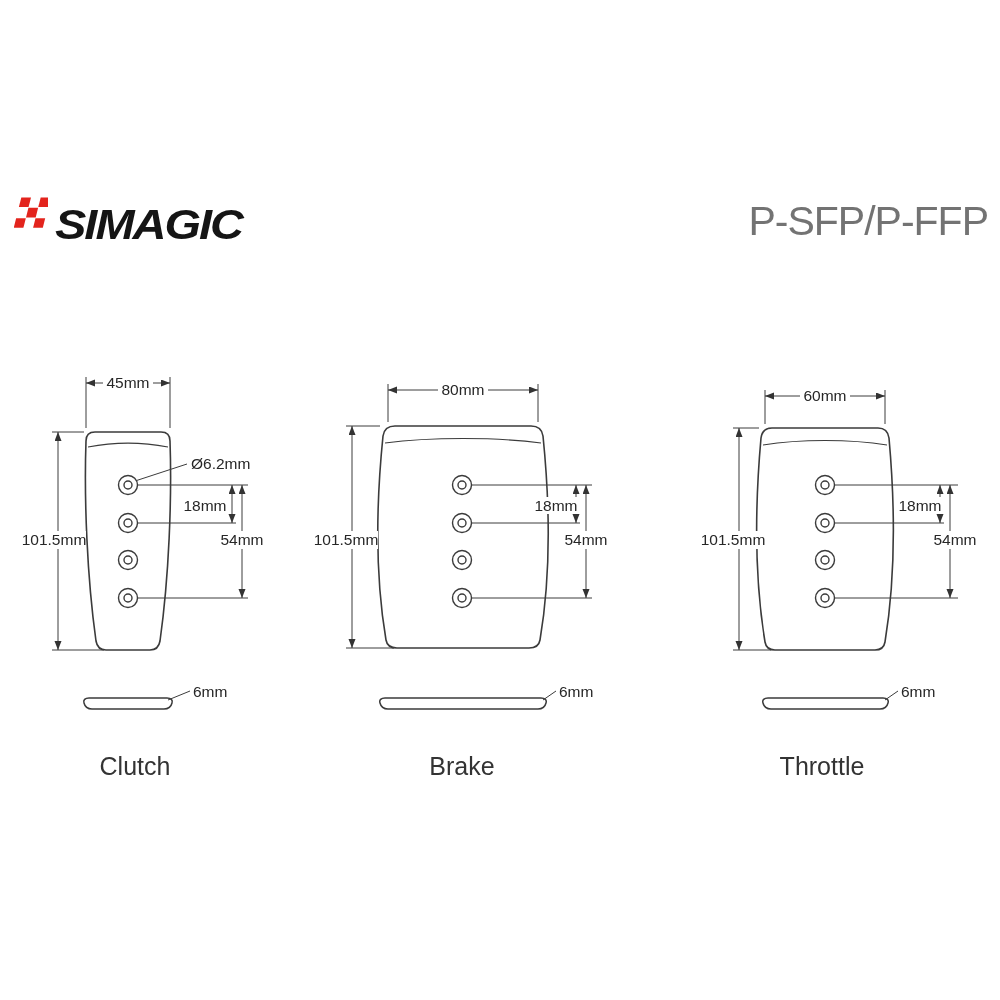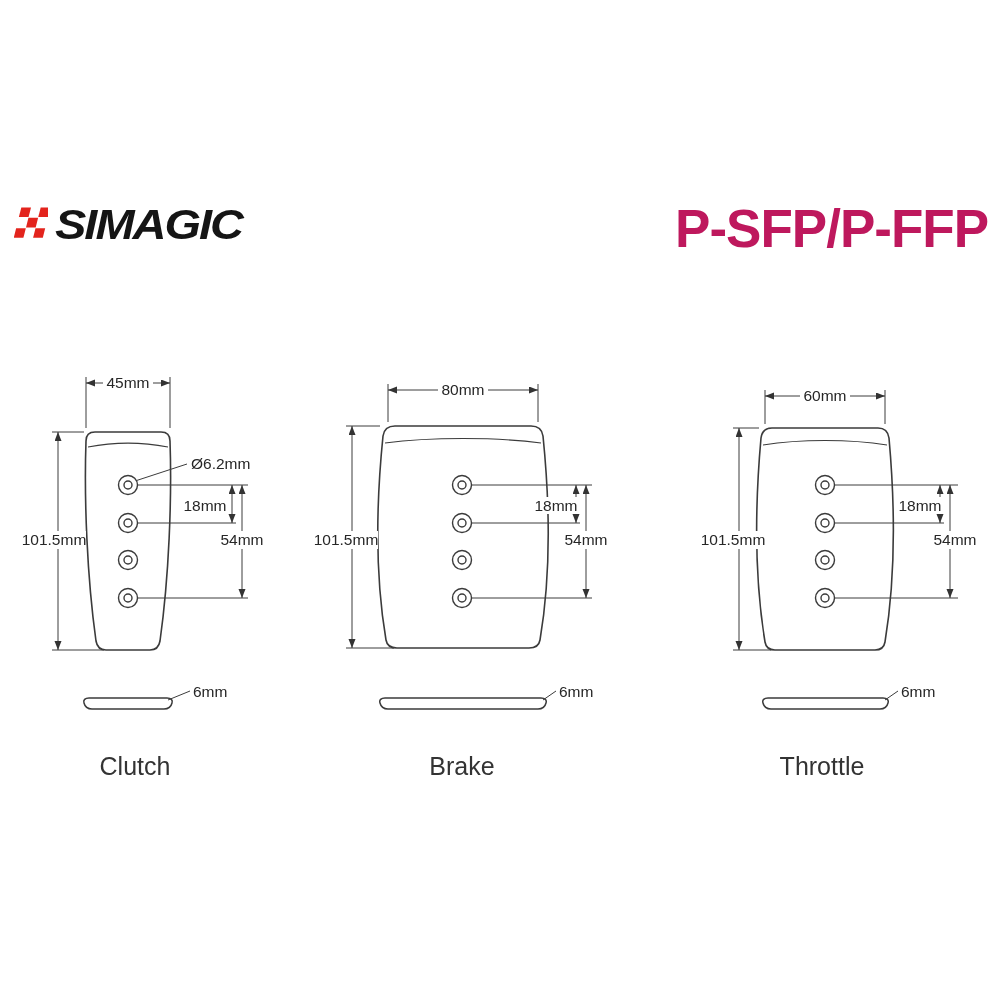--- a/index.html
+++ b/index.html
@@ -1,27 +1,27 @@
 <!DOCTYPE html>
 <html><head>
 <meta charset="utf-8">
 <style>
   html,body{margin:0;padding:0;}
   body{
     width:1000px;height:1000px;position:relative;overflow:hidden;
     background:#ffffff;font-family:"Liberation Sans",sans-serif;
   }
-  .brand{position:absolute;left:14px;top:196px;display:flex;align-items:center;gap:7px;}
+  .brand{position:absolute;left:14px;top:196px;display:flex;align-items:flex-start;gap:7px;}
   .brand-text{
     font-style:italic;font-weight:900;font-size:47px;letter-spacing:-2px;
     color:#151515;transform:scaleY(.92);
   }
   .model{
     position:absolute;right:12px;top:198px;
-    font-size:53px;font-weight:700;letter-spacing:-1px;color:#be185d;
+    font-size:41px;font-weight:400;letter-spacing:-1px;color:#737373;
   }
   svg.canvas{position:absolute;left:0;top:0;}
   .plate{fill:#ffffff;stroke:#3b3b3b;stroke-width:1.6;}
   .fold{fill:none;stroke:#3b3b3b;stroke-width:1.1;}
   .side{fill:#ffffff;stroke:#3b3b3b;stroke-width:1.5;}
   .hole-o{fill:#ffffff;stroke:#3b3b3b;stroke-width:1.4;}
   .hole-i{fill:#ffffff;stroke:#3b3b3b;stroke-width:1.4;}
   .wit{stroke:#3c3c3c;stroke-width:1;fill:none;}
   .dimln{stroke:#3c3c3c;stroke-width:1;fill:none;}
   .ldr{stroke:#3c3c3c;stroke-width:1;fill:none;}

